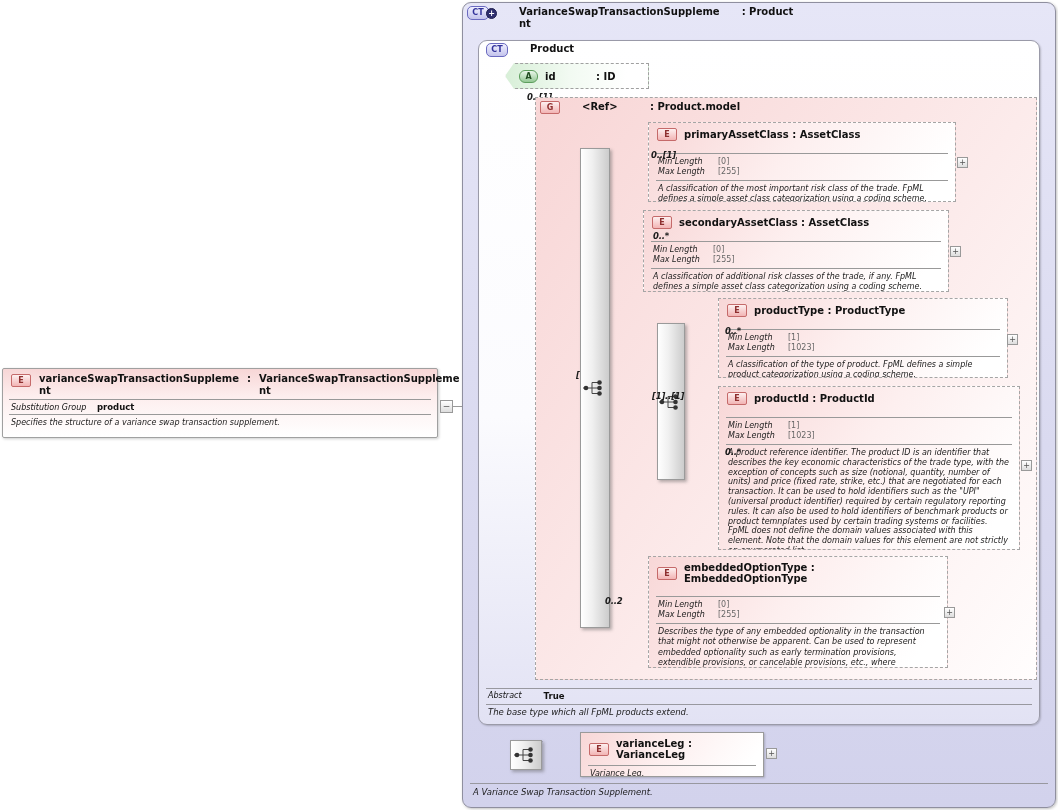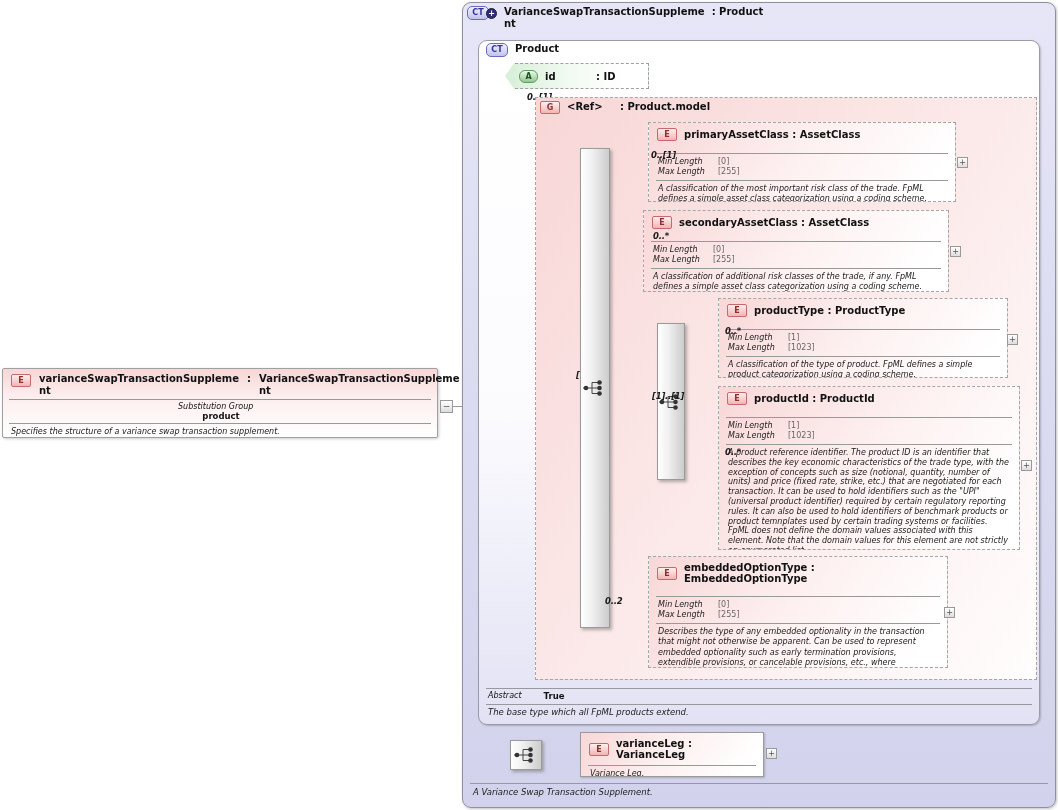--- a/index.html
+++ b/index.html
@@ -24,21 +24,21 @@
     background:linear-gradient(to bottom,#ffffff 0%,#fbfbfe 55%,#e2e2f4 100%);
     box-shadow:1px 1px 2px rgba(0,0,0,.2);
   }
   .group-box {
     position:absolute; left:535px; top:97px; width:502px; height:583px;
     border:1px dashed #a5a5a5;
     background:linear-gradient(125deg,#f8d6d6 0%,#fcebeb 55%,#fffdfd 100%);
   }
 
   
-  .hdr { position:absolute; display:flex; align-items:flex-start; gap:7px; font-weight:bold; font-size:10px; line-height:12px; }
+  .hdr { position:absolute; display:flex; align-items:flex-start; gap:22px; font-weight:bold; font-size:10px; line-height:12px; }
   .hdr .tname { white-space:pre-line; }
 
   
   .icon-e,.icon-g {
     flex:0 0 auto; width:20px; height:13px; border:1px solid #c56a6a; border-radius:2px;
     background:linear-gradient(#fdf0f0,#f2b4b4); color:#8e2f2f;
     font:bold 8px/12px "DejaVu Sans",sans-serif; text-align:center;
   }
   .icon-a {
     flex:0 0 auto; width:19px; height:13px; border:1px solid #5d9e5d; border-radius:6px;
@@ -85,21 +85,21 @@
   .attr-box .aname { width:44px; }
 
   
   .left-el {
     position:absolute; left:2px; top:368px; width:436px; height:70px;
     border:1px solid #a0a0a0; border-radius:2px;
     background:linear-gradient(to bottom,#f7d6d6 0%,#fdeeee 40%,#ffffff 100%);
     box-shadow:1px 1px 3px rgba(0,0,0,.2);
   }
   .left-el .le-head { display:flex; align-items:flex-start; gap:8px; padding:4px 6px 2px 8px; font-weight:bold; font-size:10px; line-height:12px; }
-  .left-el .le-row { margin:0 6px; border-top:1px solid #999; border-bottom:1px solid #999; display:flex; align-items:center; padding:2px 0 2px 2px;flex-direction:column; }
+  .left-el .le-row { margin:0 6px; border-top:1px solid #999; border-bottom:1px solid #999; display:flex; align-items:center; padding:2px 0 2px 2px; }
   .left-el .le-row .rl { width:86px; font-style:italic; font-size:8px; }
   .left-el .le-row .rv { font-weight:bold; font-size:8.5px; }
   .left-el .le-desc { padding:3px 8px 0 8px; font-style:italic; font-size:8px; color:#1a1a1a; }
 
   
   .seq-bar {
     position:absolute; border:1px solid #9a9a9a;
     background:linear-gradient(to right,#ffffff 0%,#f0f0f0 40%,#cccccc 100%);
     box-shadow:2px 2px 3px rgba(90,90,90,.45);
     display:flex; align-items:center; justify-content:center;

